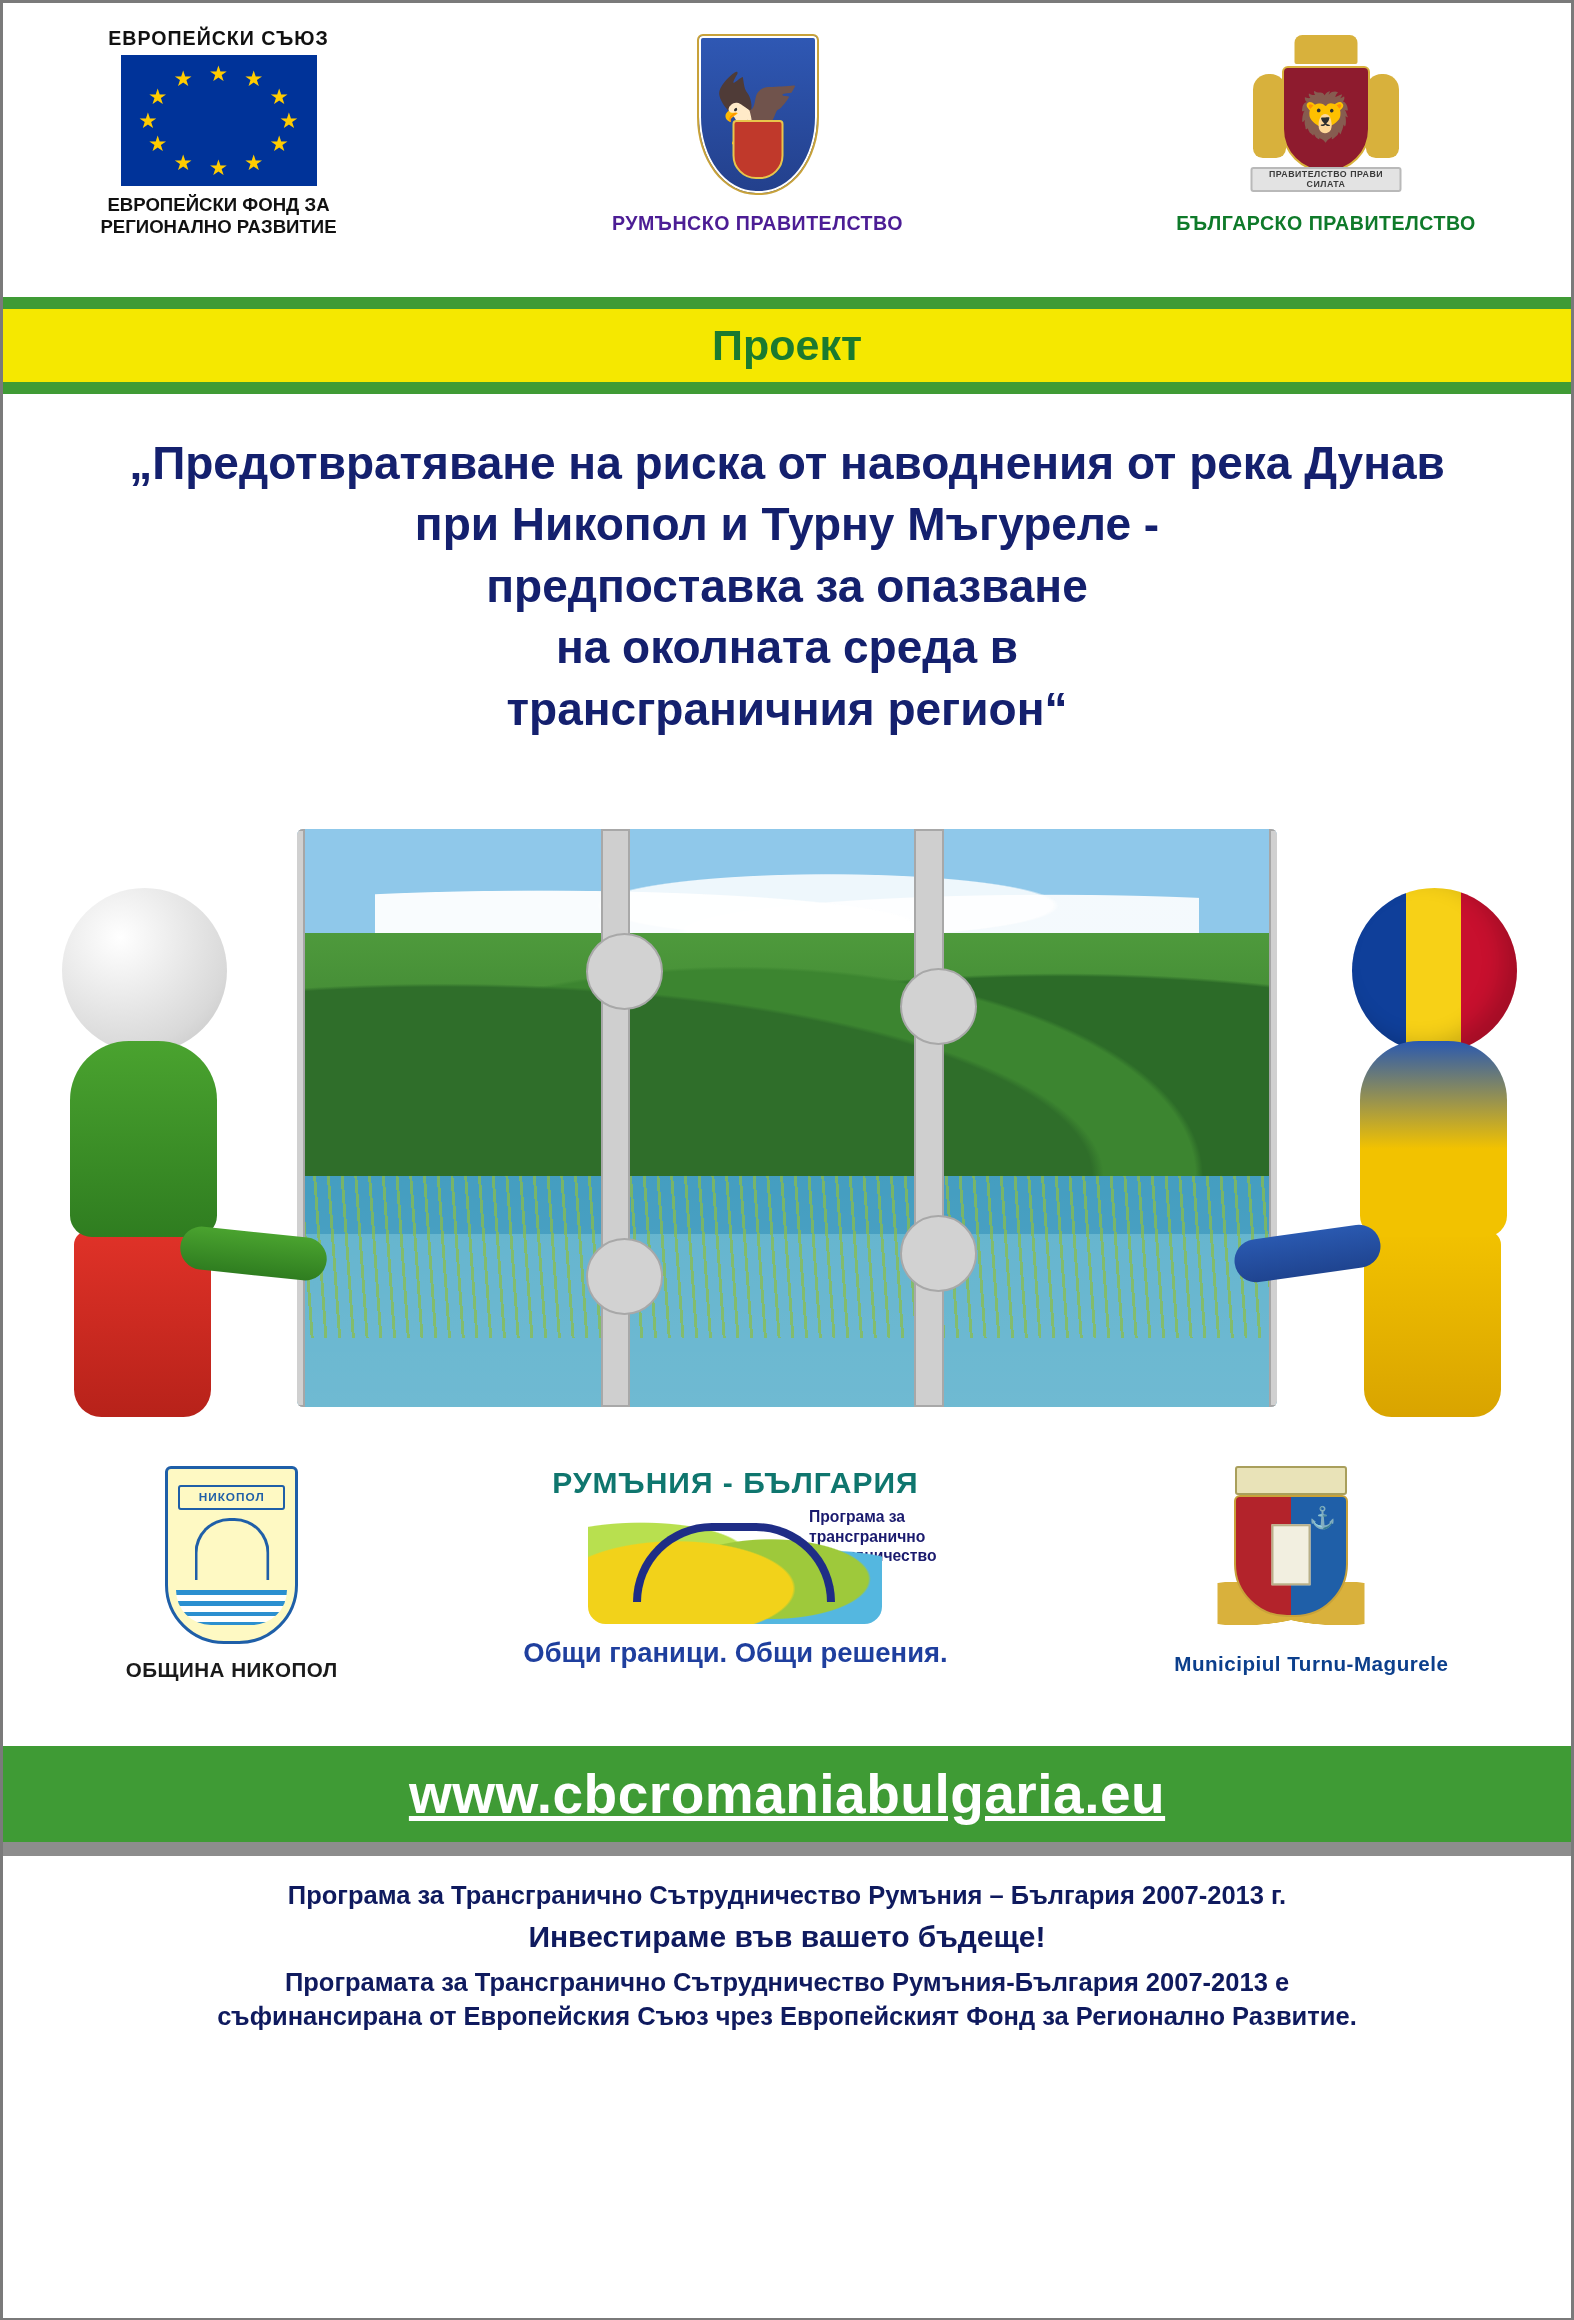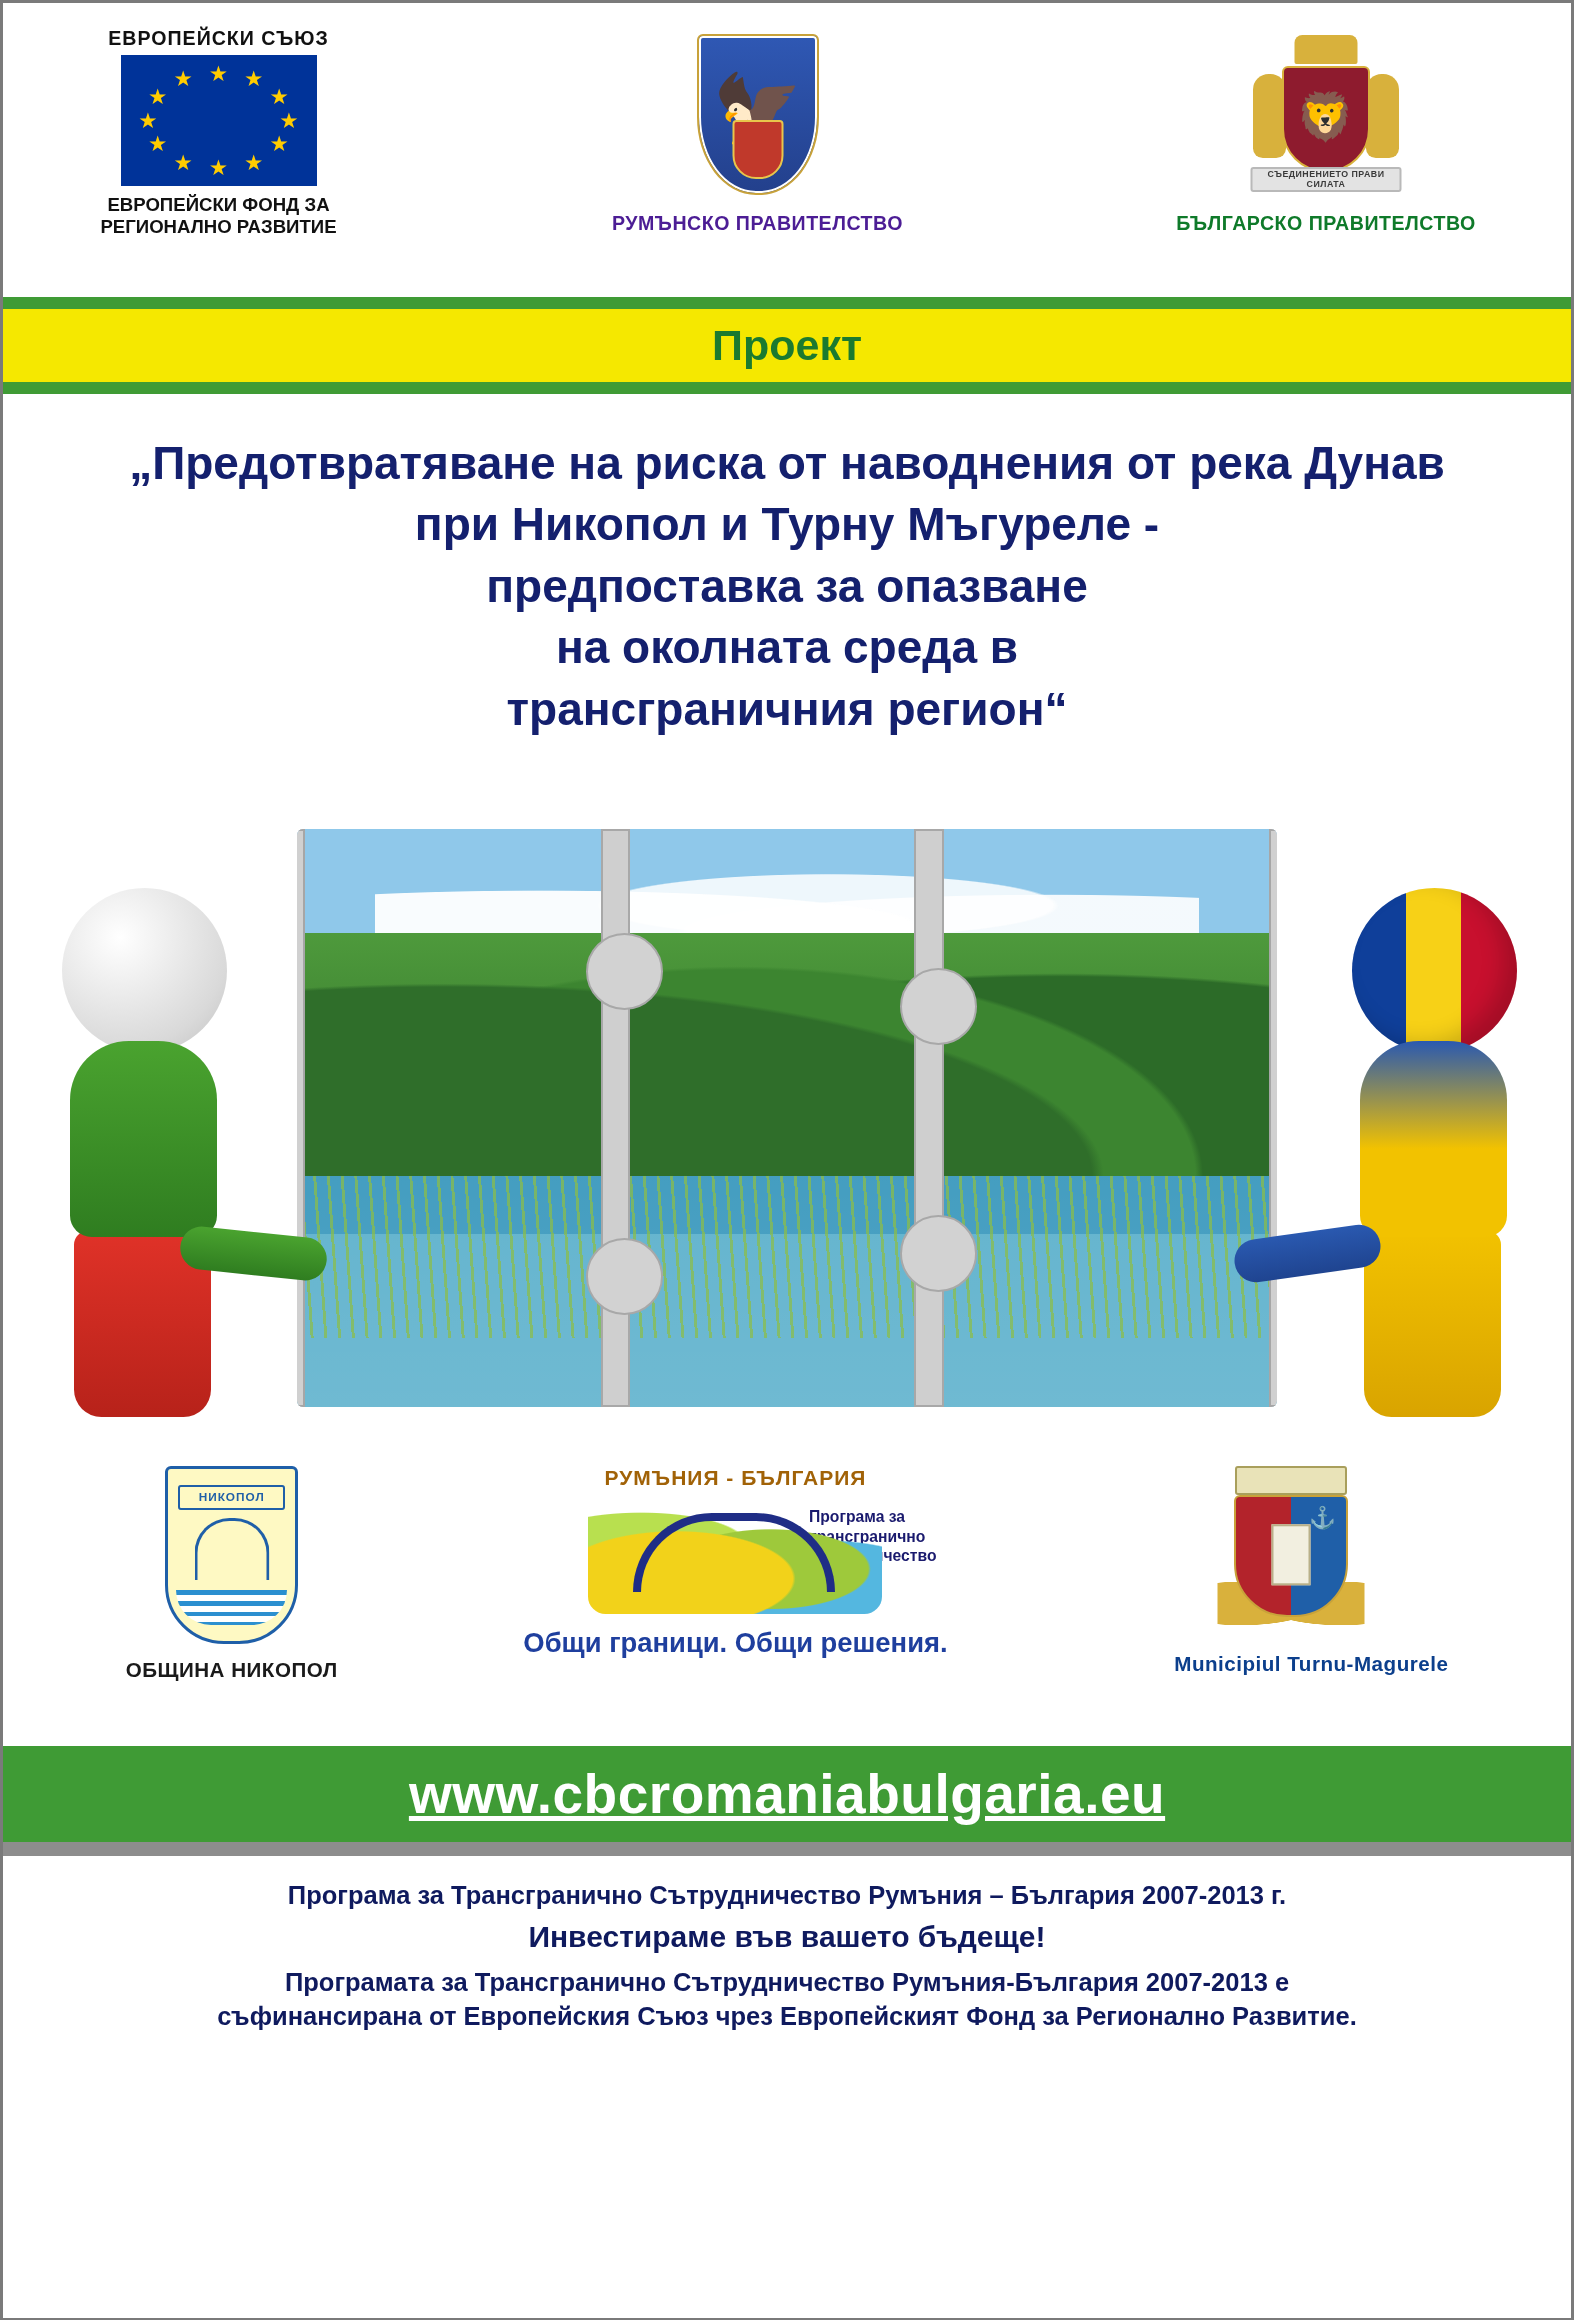--- a/index.html
+++ b/index.html
@@ -398,22 +398,22 @@
     letter-spacing: 0.5px;
   }
   .partner-label.ro-city { color: #0c3f8c; font-weight: bold; margin-left: 41px; }
 
   .cbc-logo {
     width: 461px;
     position: relative;
     text-align: center;
   }
   .cbc-top {
-    color: #a16207;
-    font-size: 21px;
+    color: #0f766e;
+    font-size: 30px;
     font-weight: bold;
     letter-spacing: 1px;
   }
   .cbc-prog {
     position: absolute;
     right: 0;
     top: 41px;
     text-align: left;
     font-size: 15.7px;
     font-weight: bold;
@@ -586,21 +586,21 @@
 
     <div class="logo-block bg-block">
       <div class="crest-wrap">
         <div class="bg-crest">
           <div class="bg-crown"></div>
           <div class="bg-supporter left"></div>
           <div class="bg-supporter right"></div>
           <div class="bg-shield">
             <div class="bg-lion">🦁</div>
           </div>
-          <div class="bg-ribbon">СЪЕДИНЕНИЕТО ПРАВИ СИЛАТА</div>
+          <div class="bg-ribbon">ПРАВИТЕЛСТВО ПРАВИ СИЛАТА</div>
         </div>
       </div>
       <div class="gov-label bg-label">БЪЛГАРСКО ПРАВИТЕЛСТВО</div>
     </div>
 
   </div>
 
   <div class="bar-green"></div>
 
   <div class="bar-title">

